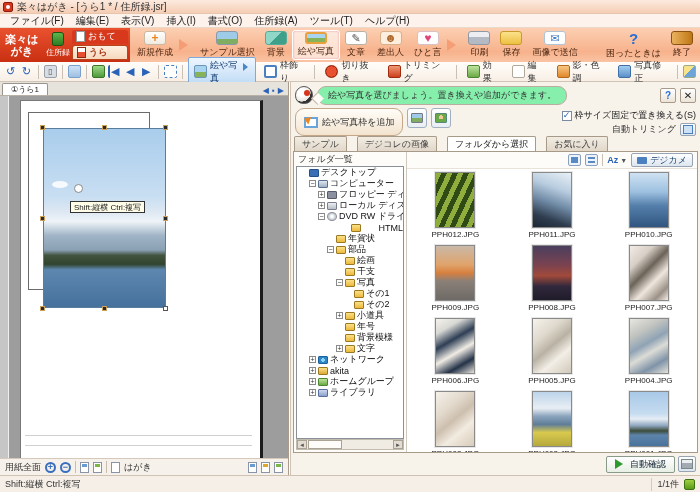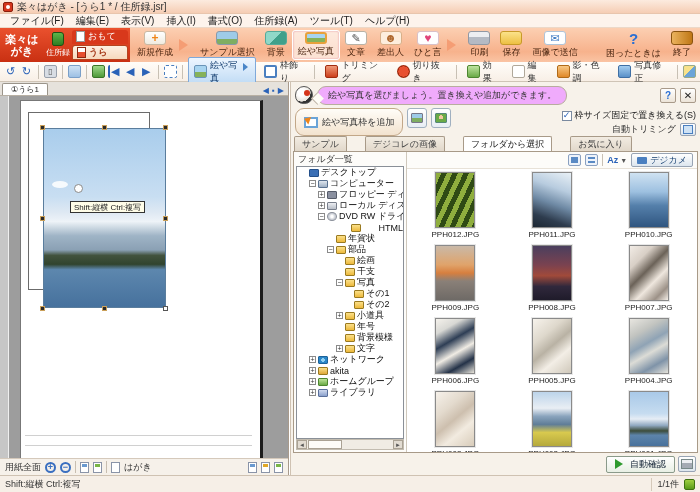--- a/index.html
+++ b/index.html
@@ -92,40 +92,40 @@
   .mini-page.blue::after{content:"";position:absolute;left:1px;top:1px;width:5px;height:3px;background:#6a9ad0}
   .mini-page.green::after{content:"";position:absolute;left:1px;top:1px;width:5px;height:3px;background:#7ab648}
   .mini-page.gold::after{content:"";position:absolute;left:1px;top:1px;width:5px;height:3px;background:#e0a828}
   .ct-right{margin-left:auto;display:flex;gap:4px}
 
   
   .right-panel{position:absolute;left:290px;top:82px;right:0;bottom:17px;background:#f7f2ea;border-left:1px solid #cfc2b2;display:flex;flex-direction:column}
   .guide-row{height:26px;display:flex;align-items:center;gap:4px;padding:2px 4px}
   .mascot{width:18px;height:18px;border-radius:50% 50% 45% 45%;background:radial-gradient(circle at 35% 35%,#fff 25%,#e8e4dc 60%,#333 62%);border:1px solid #555;position:relative;flex:none}
   .mascot::after{content:"";position:absolute;right:2px;top:3px;width:6px;height:6px;background:#d5351c;border-radius:50%}
-  .bubble{background:#f0abfc;border:1px solid #b8ad9e;border-radius:9px;padding:2px 10px;font-size:9px;color:#333;position:relative}
+  .bubble{background:#86efac;border:1px solid #b8ad9e;border-radius:9px;padding:2px 10px;font-size:9px;color:#333;position:relative}
   .bubble::before{content:"";position:absolute;left:-5px;top:7px;width:8px;height:8px;background:#fefcf6;border-left:1px solid #b8ad9e;border-bottom:1px solid #b8ad9e;transform:rotate(45deg)}
   .gr-spacer{flex:1}
   .sq-btn{width:16px;height:15px;border:1px solid #a89a8a;background:linear-gradient(#fff,#ece4d8);border-radius:2px;display:flex;align-items:center;justify-content:center;font-size:10px;cursor:pointer}
   .sq-btn.help{color:#2a6fd4;font-weight:bold}
   .sq-btn.close{color:#222}
   .actions-row{height:28px;display:flex;align-items:flex-start;gap:4px;padding:0 4px}
   .add-frame-btn{height:28px;display:flex;align-items:center;gap:4px;padding:0 8px;border:1px solid #c2a788;border-radius:9px;background:linear-gradient(#fffdf8,#f3e3cf);font-size:9px;color:#333;cursor:pointer}
   .af-ic{width:14px;height:11px;border:2px solid #6aa4d8;background:#fff;position:relative}
   .af-ic::before{content:"";position:absolute;left:-6px;top:-4px;border:4px solid transparent;border-right:6px solid #f08519;transform:rotate(20deg)}
   .tool-btn{width:20px;height:20px;border:1px solid #a0b0c0;border-radius:3px;background:linear-gradient(#fff,#e8eef4);display:flex;align-items:center;justify-content:center;cursor:pointer}
   .tb-ic-zoomphoto{width:12px;height:10px;background:linear-gradient(#9ecbe8 55%,#7fae62 55%);border:1px solid #778;border-radius:1px}
   .tb-ic-portrait{width:12px;height:10px;background:radial-gradient(circle at 50% 40%,#f3c6a0 30%,#6aaa46 32%);border:1px solid #587;border-radius:1px}
   .opt-col{margin-left:auto;display:flex;flex-direction:column;align-items:flex-end;gap:1px;padding-top:1px}
   .chk-row{display:flex;align-items:center;gap:3px;font-size:9px;color:#222}
   .checkbox{width:10px;height:10px;background:#fff;border:1px solid #7a8aa0;display:flex;align-items:center;justify-content:center;color:#2a62b8;font-size:9px;font-weight:bold;line-height:1}
   .trim-row{display:flex;align-items:center;gap:4px;font-size:9px;color:#333}
   .trim-btn{width:16px;height:13px;border:1px solid #98a4b4;background:linear-gradient(#fff,#dde6ee);border-radius:2px;display:flex;align-items:center;justify-content:center}
   .trim-btn::before{content:"";width:8px;height:7px;border:1px solid #4a7fc0;background:#cfe2f4}
-  .rp-tabs{height:15px;display:flex;align-items:center;padding:0 3px;gap:18px}
+  .rp-tabs{height:15px;display:flex;align-items:center;padding:0 3px;gap:10px}
   .rp-tab{background:linear-gradient(#f2ece2,#e0d6c8);border:1px solid #a89a88;border-bottom:none;border-radius:2px 2px 0 0;padding:1px 7px;font-size:9px;color:#444;cursor:pointer}
   .rp-tab.active{background:#fff;color:#111;height:15px;position:relative;z-index:2}
   .rp-content{flex:1;display:flex;background:#fff;border:1px solid #a89a88;margin:0 2px;min-height:0}
   .folder-col{width:113px;display:flex;flex-direction:column;border-right:1px solid #cfc8bc;background:#fdfcf9;min-height:0}
   .folder-label{height:14px;line-height:14px;padding-left:4px;font-size:9px;color:#333;flex:none}
   .tree-box{flex:1;margin:0 2px;border:1px solid #8a9098;background:#fff;overflow:hidden;position:relative}
   .tree-row{display:flex;align-items:center;gap:2px;height:11px;white-space:nowrap;cursor:pointer}
   .exp{width:7px;height:7px;border:1px solid #8a8a8a;background:#fff;font-size:7px;line-height:5px;text-align:center;color:#333;flex:none}
   .exp.none{visibility:hidden}
   .t-ic{width:10px;height:8px;border-radius:1px;flex:none;border:1px solid #9a7a20;background:linear-gradient(#fbe08a,#edb93c);position:relative}
@@ -283,26 +283,26 @@
     <div class="et-tag active">
       <span class="et-ic i2-photo-icon"></span>
       <span>絵や写真</span>
     </div>
     <div class="et-tag">
       <span class="et-ic i2-frame-icon"></span>
       <span>枠飾り</span>
     </div>
     <span class="et-sep"></span>
     <div class="et-tag">
+      <span class="et-ic i2-cutout-icon"></span>
+      <span>切り抜き</span>
+    </div>
+    <div class="et-tag">
       <span class="et-ic i2-trimming-icon"></span>
       <span>トリミング</span>
-    </div>
-    <div class="et-tag">
-      <span class="et-ic i2-cutout-icon"></span>
-      <span>切り抜き</span>
     </div>
     <span class="et-sep"></span>
     <div class="et-tag">
       <span class="et-ic i2-effect-icon"></span>
       <span>効果</span>
     </div>
     <div class="et-tag">
       <span class="et-ic i2-edit-icon"></span>
       <span>編集</span>
     </div>

